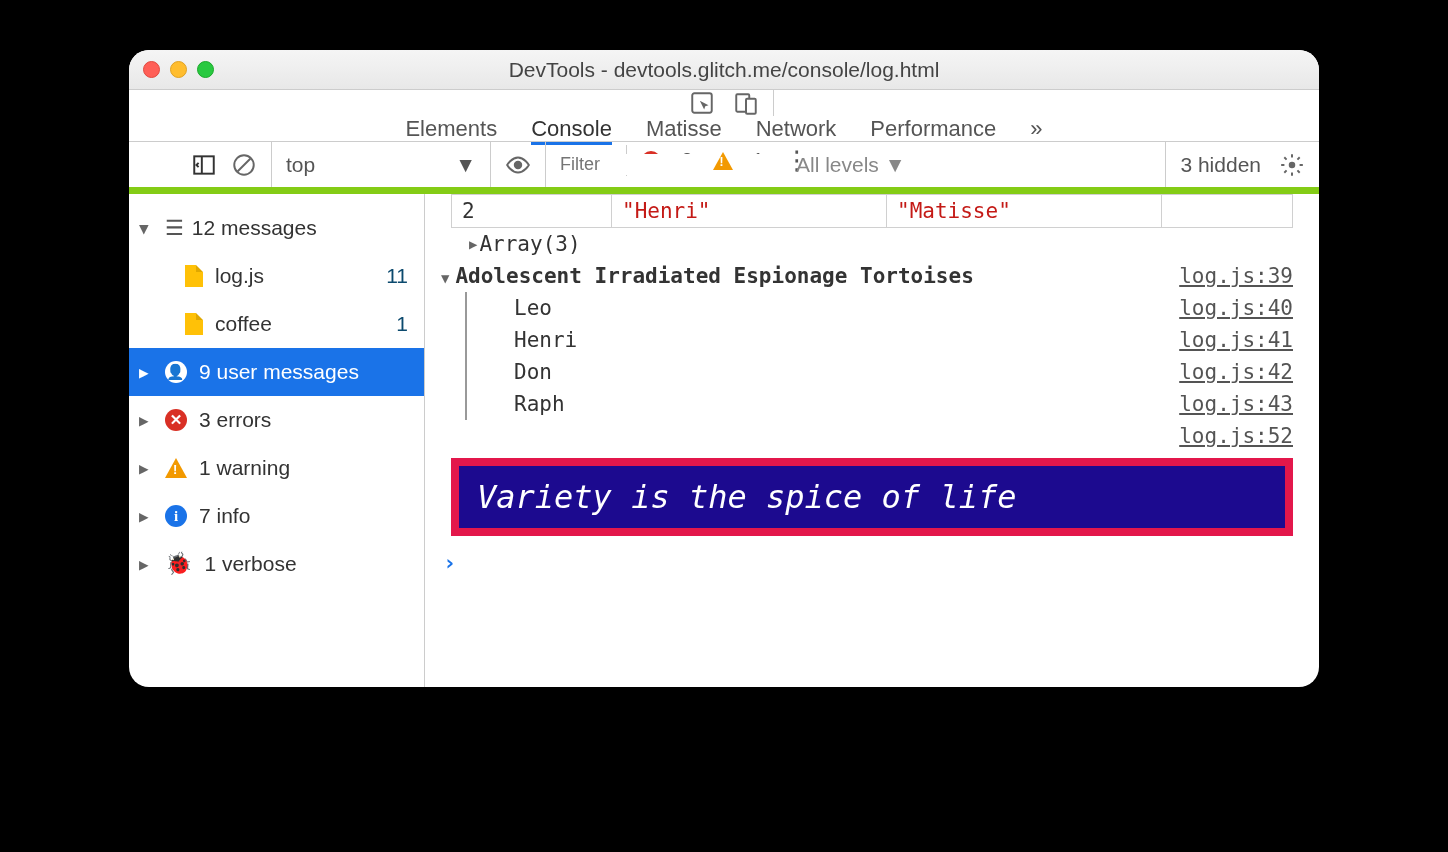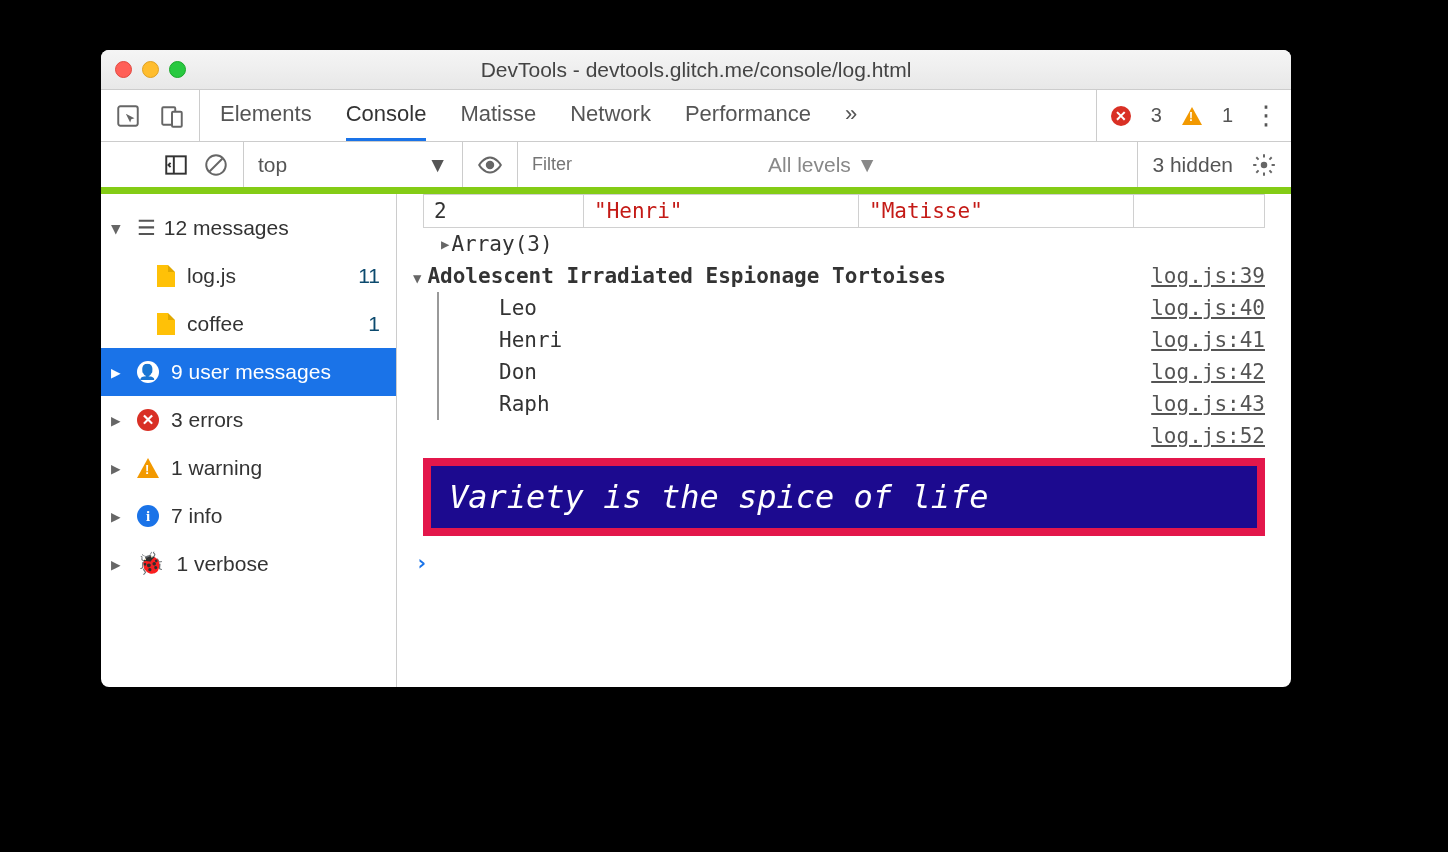--- a/index.html
+++ b/index.html
@@ -1,27 +1,27 @@
 <!DOCTYPE html>
 <html><head>
 <meta charset="utf-8">
 <style>
   *{box-sizing:border-box;margin:0;padding:0;}
   body{background:#000;width:1448px;height:852px;position:relative;font-family:"Helvetica Neue",Arial,sans-serif;font-size:20px;color:#333;}
-  .window{position:absolute;left:101px;top:50px;width:1190px;height:637px;background:#fff;border-radius:8px;box-shadow:0 30px 60px rgba(0,0,0,.6);overflow:hidden;display:flex;flex-direction:column;justify-content:flex-end;}
+  .window{position:absolute;left:129px;top:50px;width:1190px;height:637px;background:#fff;border-radius:20px;box-shadow:0 30px 60px rgba(0,0,0,.6);overflow:hidden;display:flex;flex-direction:column;justify-content:flex-end;}
   
   .titlebar{height:40px;background:linear-gradient(#f5f5f5,#e8e8e8);border-bottom:1px solid #ccc;display:flex;align-items:center;padding:0 14px;position:relative;}
   .traffic{display:flex;gap:10px;align-items:center;}
   .dot{width:17px;height:17px;border-radius:50%;}
   .dot.red{background:#ff5f57;border:1px solid #e1483f;}
   .dot.yellow{background:#ffbd2e;border:1px solid #dfa123;}
   .dot.green{background:#28c940;border:1px solid #1ba82b;}
   .titletext{position:absolute;left:0;right:0;text-align:center;font-size:21px;color:#444;pointer-events:none;}
   
-  .toolbar{height:52px;border-bottom:1px solid #ccc;display:flex;align-items:center;font-size:22px;color:#555;}
+  .toolbar{height:52px;border-bottom:1px solid #ccc;display:flex;align-items:center;font-size:22px;color:#555;flex-direction:column;}
   .toolbar .tool-left{display:flex;align-items:center;gap:18px;padding:0 14px;border-right:1px solid #ccc;height:100%;}
   .toolbar .tabs{display:flex;align-items:center;gap:34px;padding:0 20px;flex:1;height:100%;}
   .toolbar .tab{cursor:pointer;height:100%;display:flex;align-items:center;border-bottom:3px solid transparent;}
   .toolbar .tab.active{color:#333;border-bottom-color:#1a73e8;font-weight:400;}
   .toolbar .right{display:flex;align-items:center;gap:20px;padding:0 14px;height:100%;border-left:1px solid #ccc;font-size:20px;}
   .err-ico{display:inline-flex;width:20px;height:20px;border-radius:50%;background:#d93025;color:#fff;align-items:center;justify-content:center;font-size:14px;font-weight:bold;}
   .warn-ico{width:0;height:0;border-left:10px solid transparent;border-right:10px solid transparent;border-bottom:18px solid #f29900;display:inline-block;position:relative;}
   .warn-ico::after{content:"!";position:absolute;left:-3px;top:3px;color:#fff;font-size:12px;font-weight:bold;}
   .dots3{font-size:26px;letter-spacing:-2px;color:#555;}
   
@@ -56,21 +56,21 @@
   .tblcell{border-right:1px solid #d0d0d0;padding:4px 10px;flex:1;}
   .tblcell:first-child{flex:0 0 160px;}
   .tblcell:last-child{border-right:none;flex:0 0 130px;}
   .redstr{color:#c41a16;}
   .arrrow{padding:4px 0 4px 44px;font-family:Menlo,monospace;font-size:21px;display:flex;align-items:center;gap:2px;}
   .arrrow .tri{color:#666;font-size:14px;}
   .lgrow{display:flex;justify-content:space-between;padding:4px 26px 4px 16px;font-family:Menlo,monospace;}
   .lgrow .src{text-decoration:underline;color:#545454;}
   .lgrow .tri{color:#666;font-size:14px;margin-right:6px;}
   .lgrow.bold .msg{font-weight:bold;}
-  .lgrow.child{padding-left:60px;}
+  .lgrow.child{padding-left:47px;}
   .lgrow.child .msg{font-weight:normal;}
   .bordtree{border-left:2px solid #999;margin-left:40px;}
   .styled{margin:6px 26px;border:8px solid #e3174b;background:#1c0a8f;color:#fff;font-style:italic;font-size:32px;font-family:Menlo,monospace;padding:12px 18px;}
   .prompt{color:#1a73e8;padding:8px 18px;font-family:Menlo,monospace;font-size:22px;font-weight:bold;}
   svg.icon{width:26px;height:26px;stroke:#666;fill:none;stroke-width:1.8;}
 </style>
 </head>
 <body>
 
 <div class="window">

